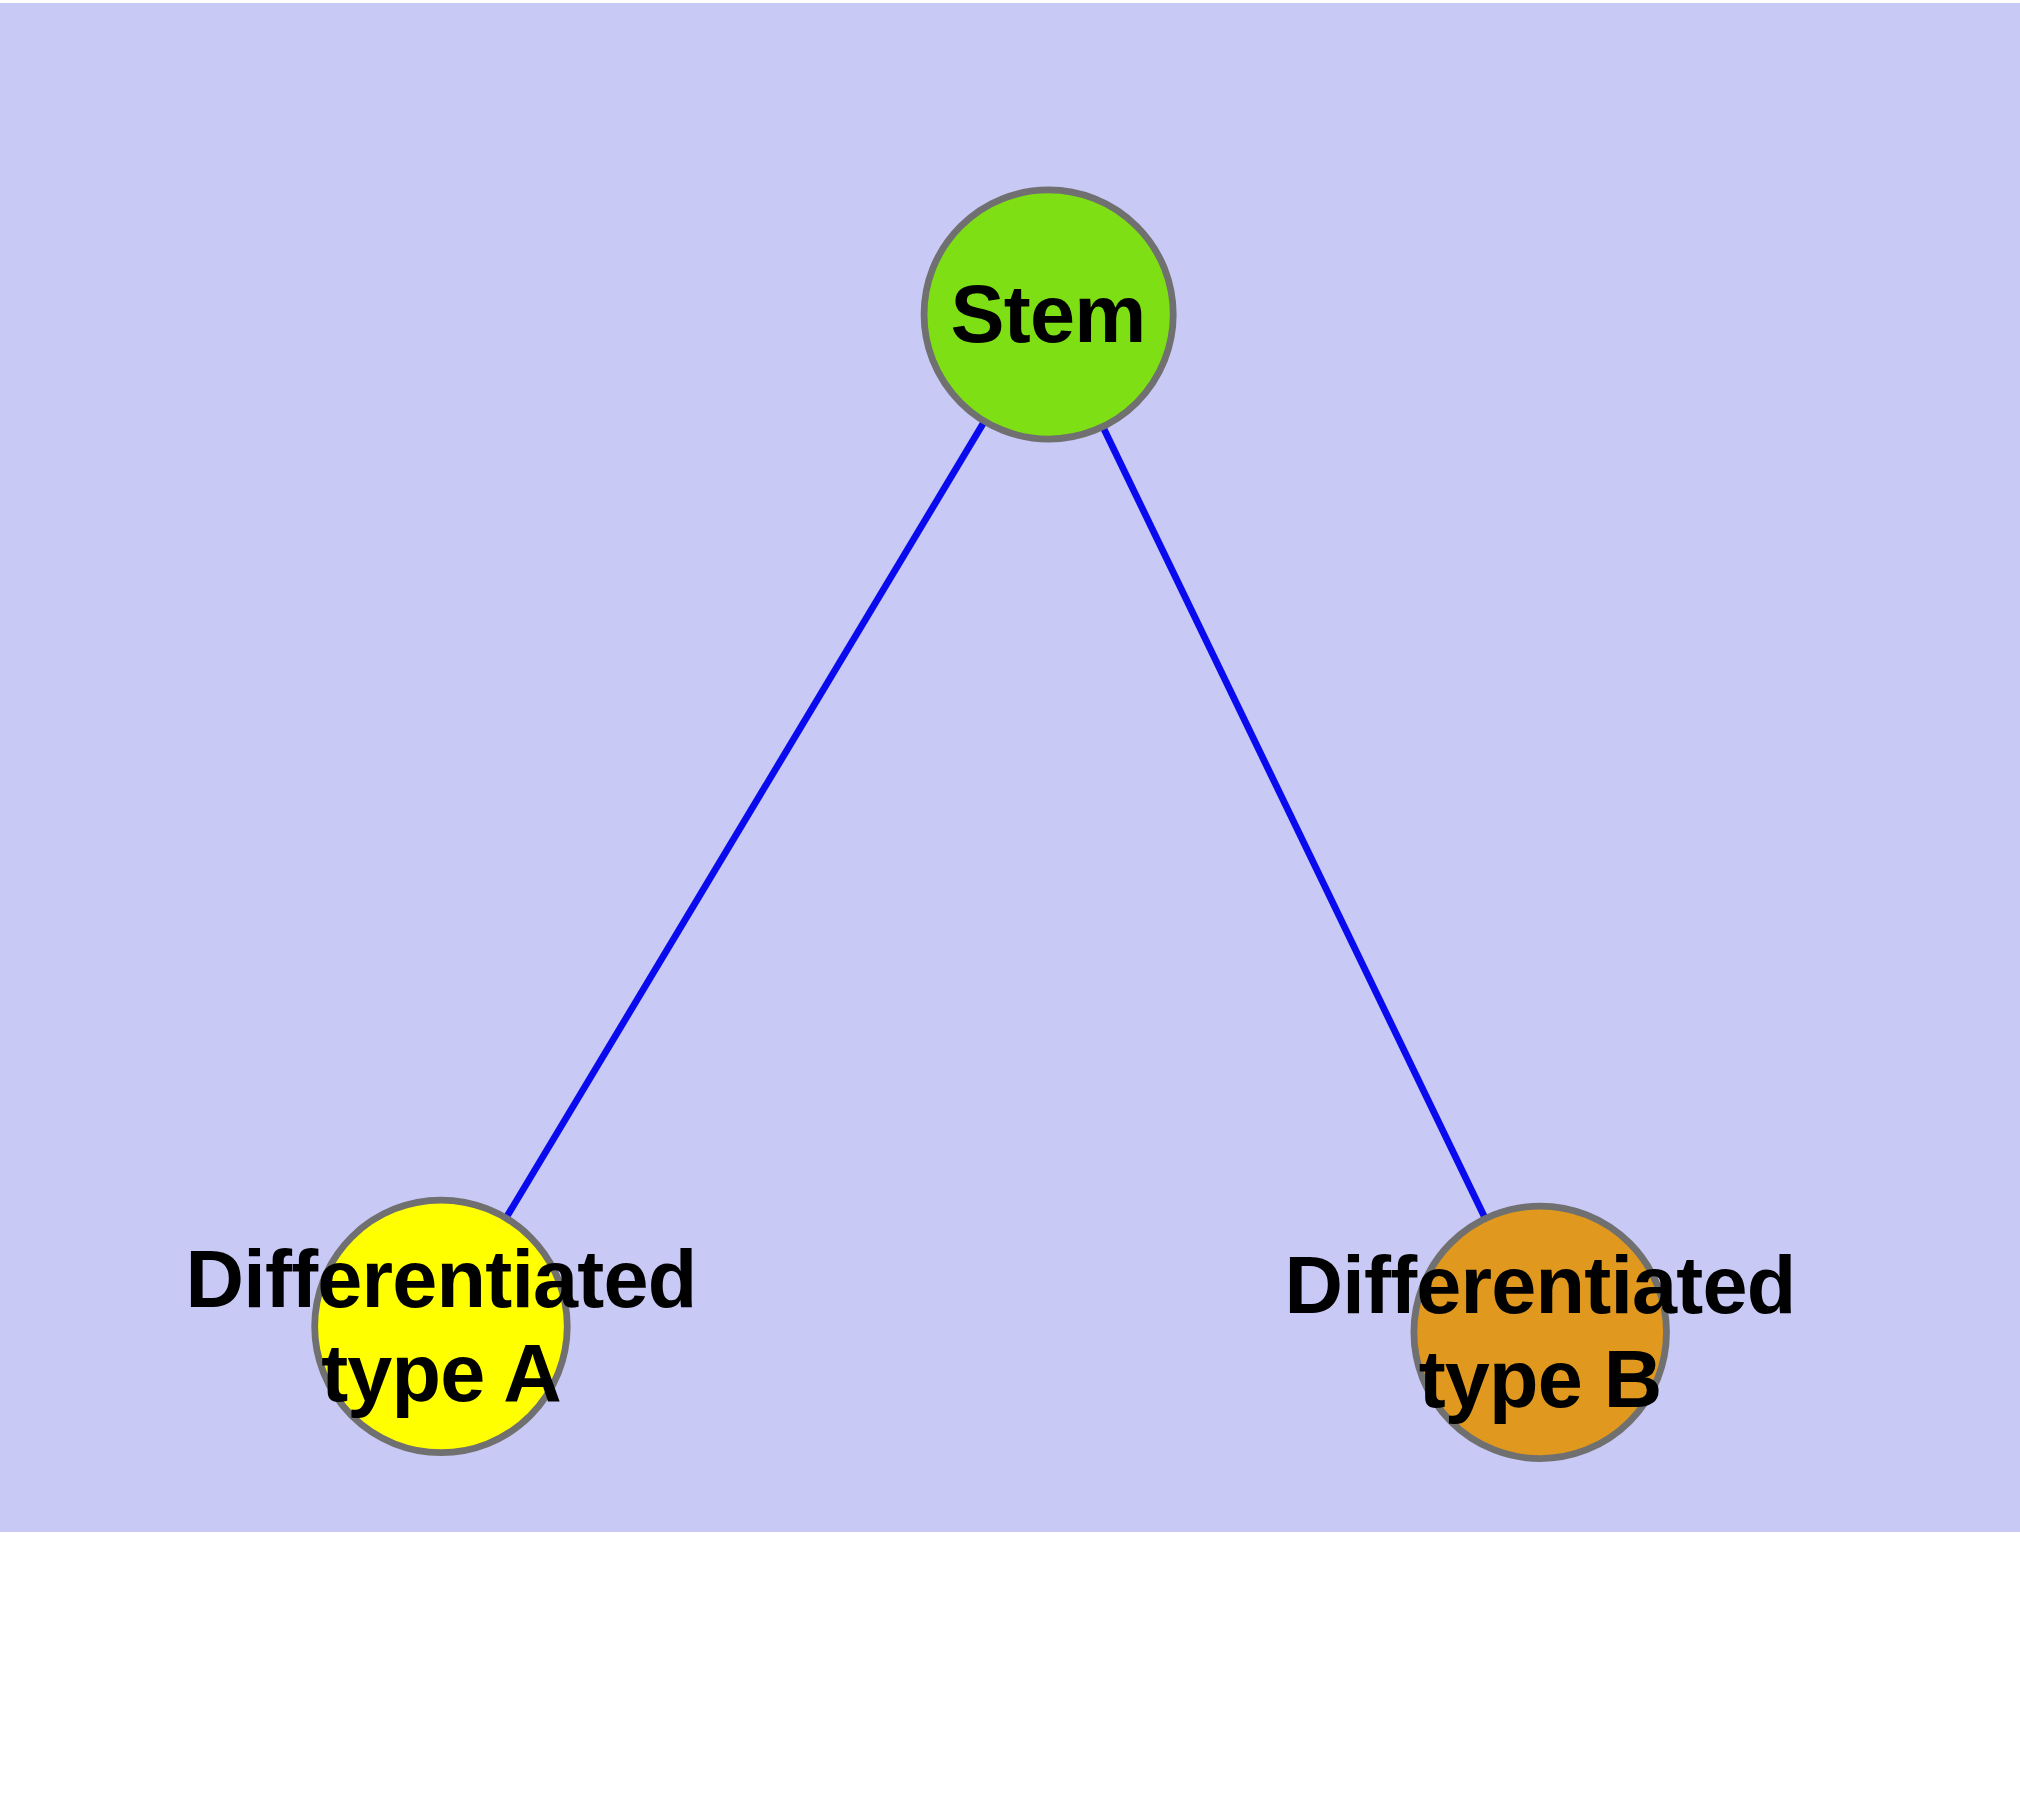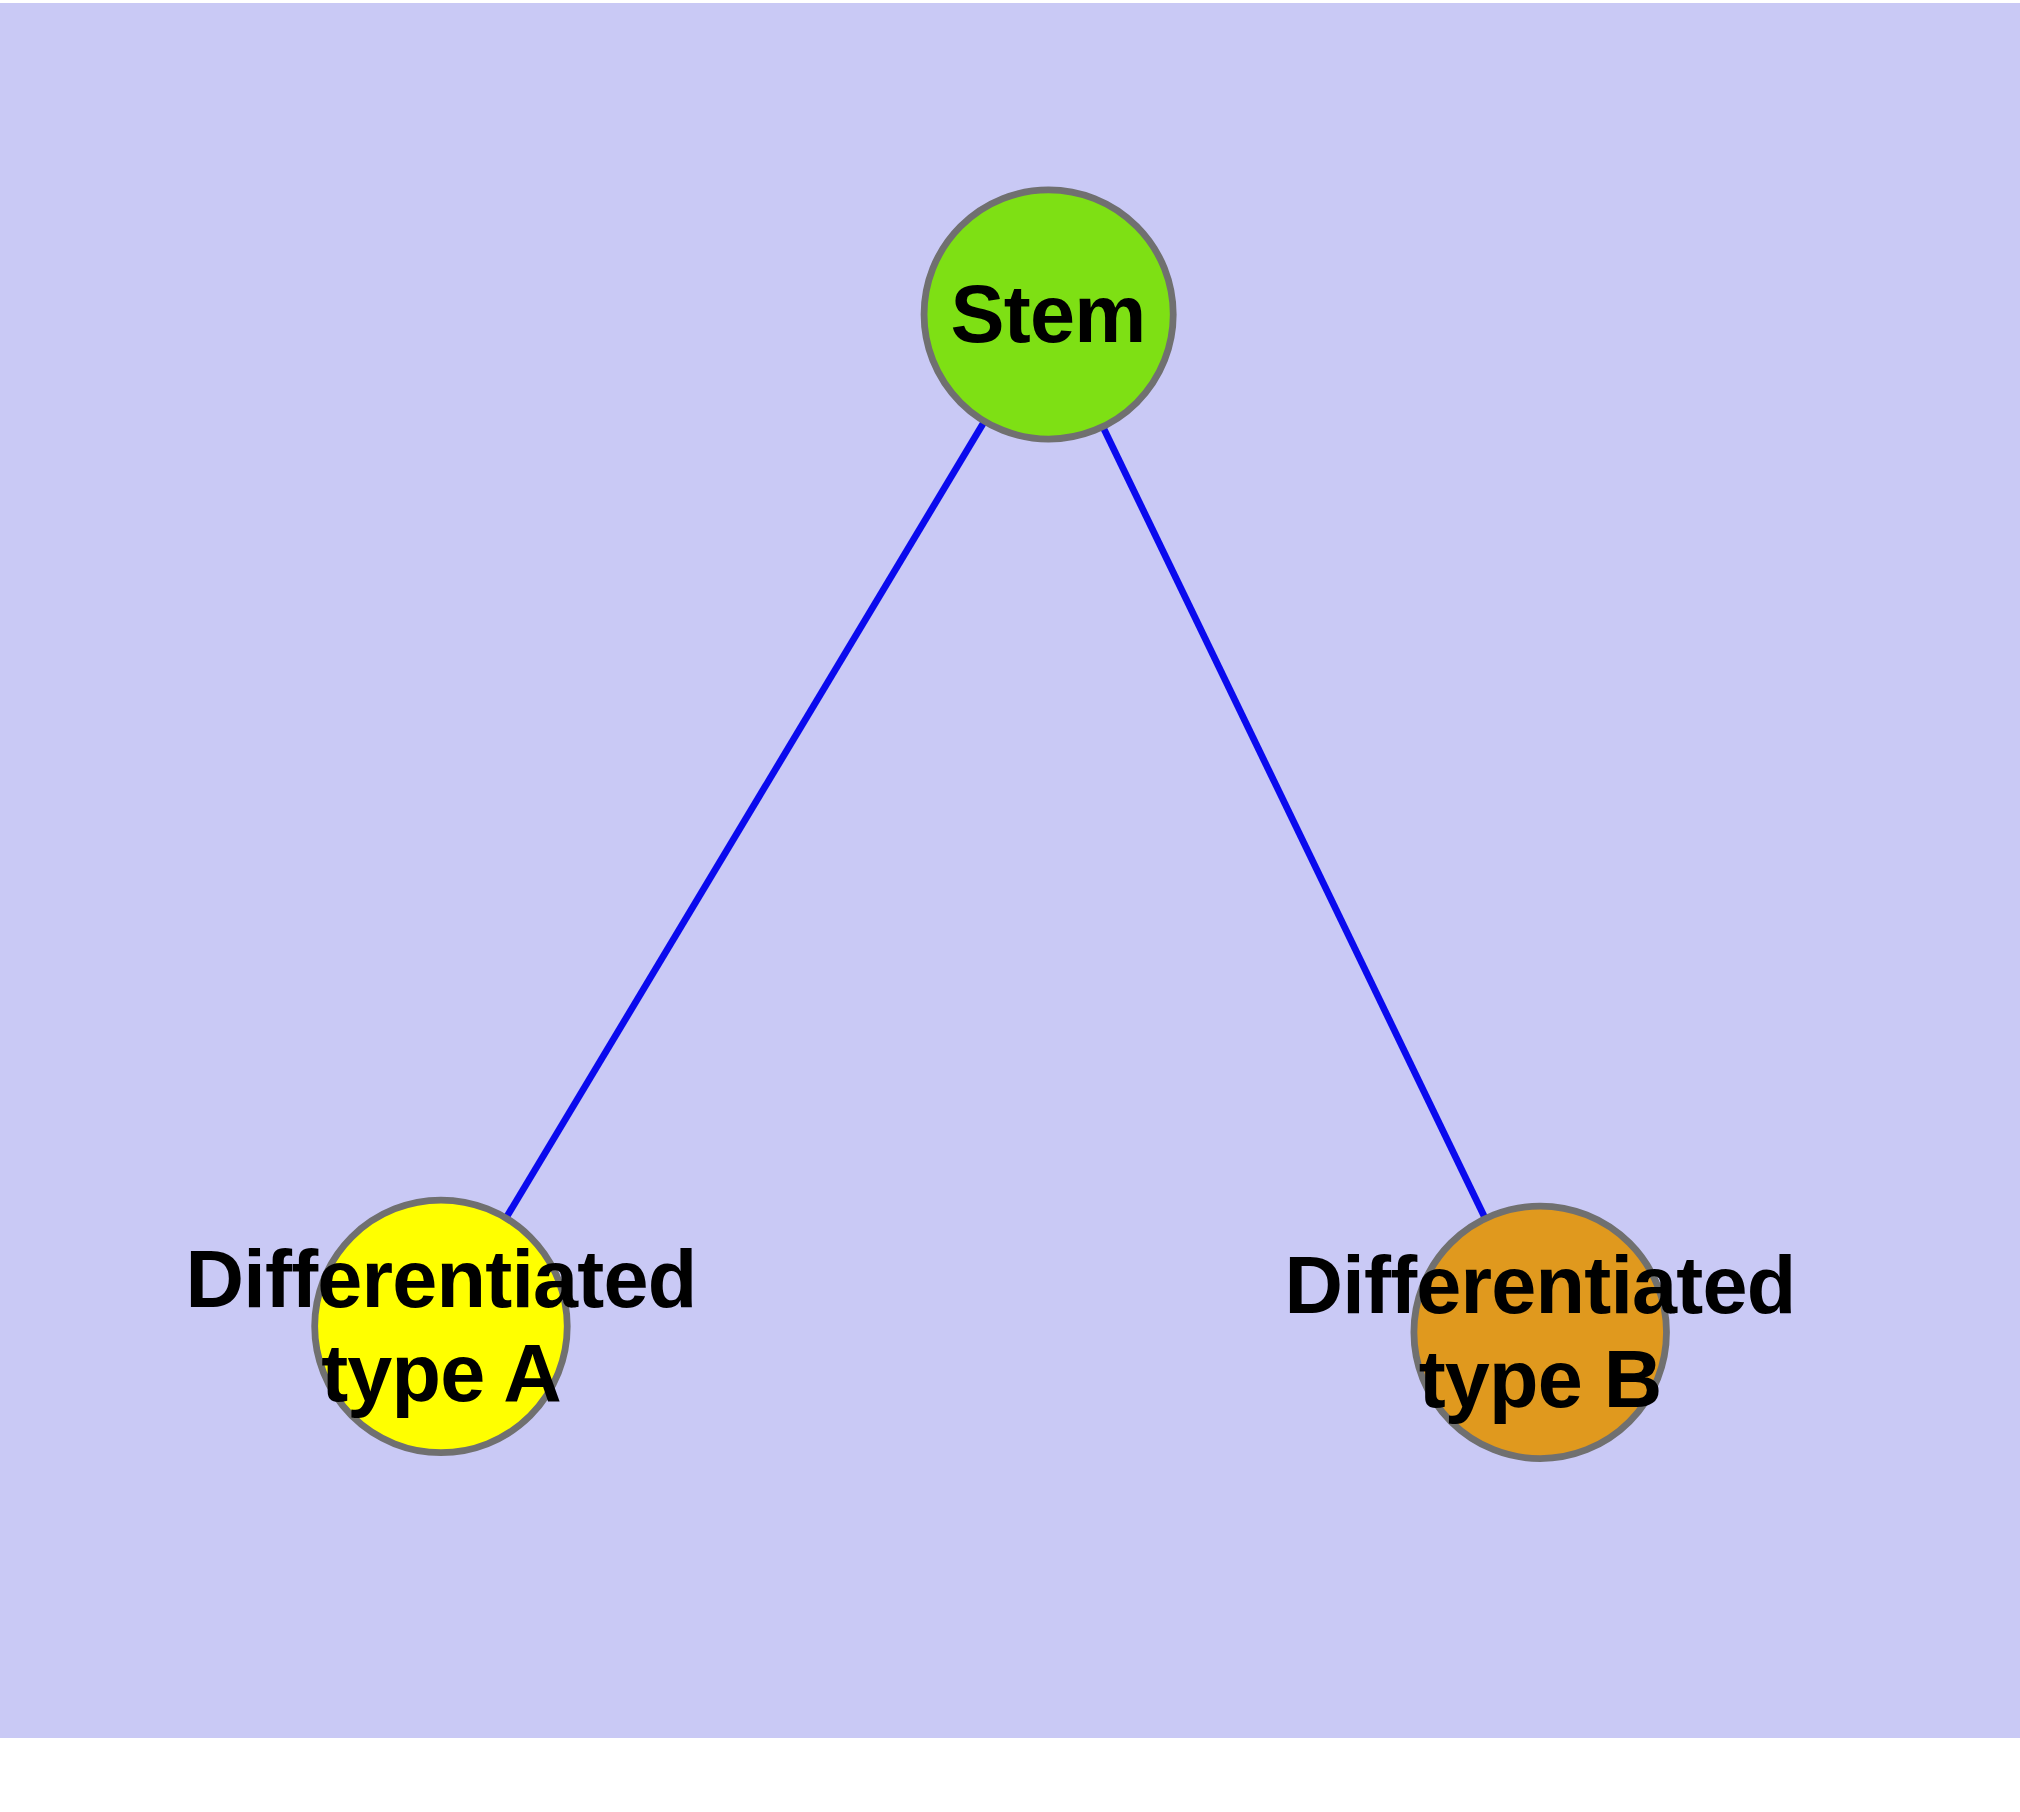--- a/index.html
+++ b/index.html
@@ -5,21 +5,21 @@
   html, body {
     margin: 0;
     padding: 0;
   }
   body {
     font-family: "Liberation Sans", "DejaVu Sans", sans-serif;
   }
   .canvas {
     position: relative;
     width: 2021px;
-    height: 1738px;
+    height: 1532px;
     overflow: hidden;
     
   }
   .diagram-bg {
     position: absolute;
     left: 0;
     right: 0;
     bottom: 0;
     
   }

